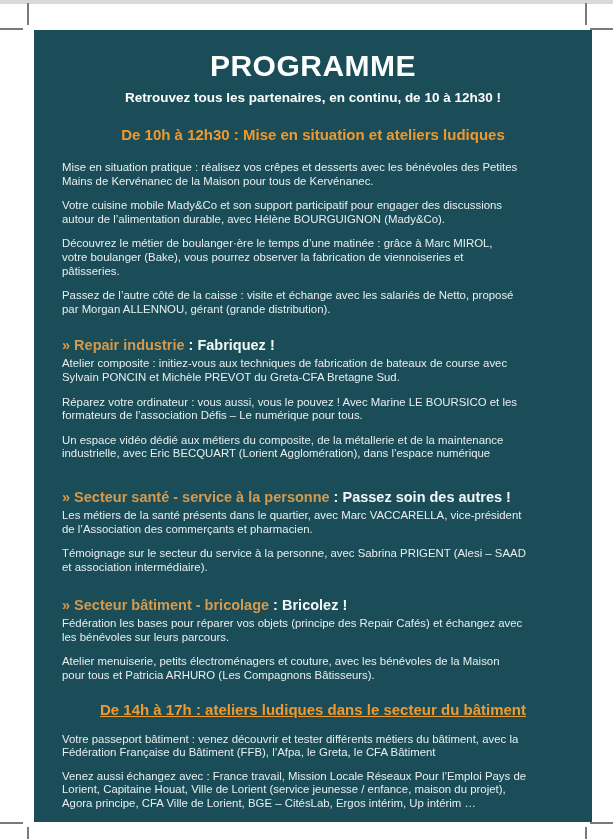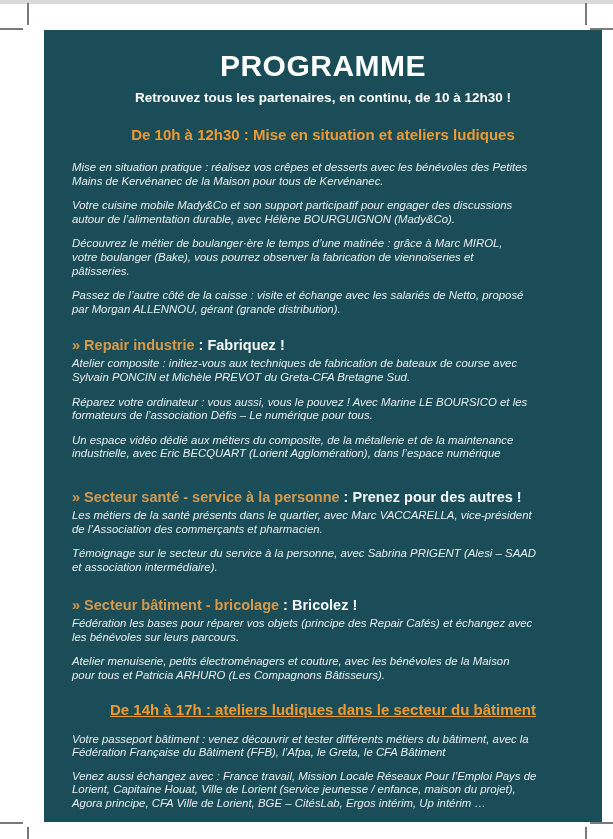--- a/index.html
+++ b/index.html
@@ -5,21 +5,21 @@
   html,body{margin:0;padding:0;}
   body{
     width:613px;height:839px;position:relative;background:#ffffff;overflow:hidden;
     font-family:"Liberation Sans","DejaVu Sans",sans-serif;
   }
   .top-strip{position:absolute;left:0;top:0;width:613px;height:4px;background:var(--top_strip,#d9d9d9);}
   .crop{position:absolute;background:var(--crop_gray,#7a7a7a);}
   .crop.v{width:2px;}
   .crop.h{height:2px;}
   .card{
-    position:absolute;left:44px;top:30px;width:558px;height:792px;
+    position:absolute;left:34px;top:30px;width:558px;height:792px;
     background:var(--card_bg,#1a4d57);box-sizing:border-box;padding:0 28px;
     color:var(--body_text,#e8eef0);
   }
   .title{
     margin:19px 0 0;text-align:center;color:var(--title_white,#fdfefe);
     font-size:30px;font-weight:800;letter-spacing:0.5px;
   }
   .subtitle{
     margin:7px 0 0;text-align:center;color:var(--title_white,#fdfefe);
     font-size:13.5px;font-weight:700;
@@ -28,21 +28,21 @@
     margin:0;text-align:center;color:var(--heading_orange,#ef9a30);
     font-size:15px;font-weight:800;
   }
   .heading-morning{margin-top:21px;}
   .heading-afternoon{margin-top:18px;text-decoration:underline;}
   .sector-header{margin:0;font-size:14.5px;font-weight:700;white-space:pre;}
   .sector-label{color:var(--section_orange,#d69a4e);}
   .sector-sep,.sector-tagline{color:#f3f7f7;}
   .para{
     margin:11px 0 0;font-size:11.4px;line-height:13.6px;
-    color:var(--body_text,#e8eef0);white-space:pre;font-weight:400;font-style:italic;
+    color:var(--body_text,#e8eef0);white-space:pre;font-weight:400;
   }
   .sector-header + .para{margin-top:4px;}
 </style>
 </head>
 <body style="--card_bg: #1a4d57; --heading_orange: #ef9a30; --section_orange: #d69a4e; --body_text: #e8eef0; --title_white: #fdfefe; --crop_gray: #7a7a7a; --top_strip: #d9d9d9;">
 
 <div class="top-strip"></div>
 
 <div class="crop v" style="left:27px;top:3px;height:22px;"></div>
 <div class="crop h" style="left:0;top:28px;width:23px;"></div>
@@ -76,21 +76,21 @@
     <h3 class="sector-header"><span class="sector-label">» Repair industrie</span><span class="sector-sep"> : </span><span class="sector-tagline">Fabriquez !</span></h3>
     <p class="para">Atelier composite : initiez-vous aux techniques de fabrication de bateaux de course avec
 Sylvain PONCIN et Michèle PREVOT du Greta-CFA Bretagne Sud.</p>
     <p class="para">Réparez votre ordinateur : vous aussi, vous le pouvez ! Avec Marine LE BOURSICO et les
 formateurs de l’association Défis – Le numérique pour tous.</p>
     <p class="para">Un espace vidéo dédié aux métiers du composite, de la métallerie et de la maintenance
 industrielle, avec Eric BECQUART (Lorient Agglomération), dans l’espace numérique</p>
   </section>
 
   <section class="sector" style="margin-top:28px;">
-    <h3 class="sector-header"><span class="sector-label">» Secteur santé - service à la personne</span><span class="sector-sep"> : </span><span class="sector-tagline">Prenez pour des autres !</span></h3>
+    <h3 class="sector-header"><span class="sector-label">» Secteur santé - service à la personne</span><span class="sector-sep"> : </span><span class="sector-tagline">Passez soin des autres !</span></h3>
     <p class="para">Les métiers de la santé présents dans le quartier, avec Marc VACCARELLA, vice-président
 de l’Association des commerçants et pharmacien.</p>
     <p class="para">Témoignage sur le secteur du service à la personne, avec Sabrina PRIGENT (Alesi – SAAD
 et association intermédiaire).</p>
   </section>
 
   <section class="sector" style="margin-top:23px;">
     <h3 class="sector-header"><span class="sector-label">» Secteur bâtiment - bricolage</span><span class="sector-sep"> : </span><span class="sector-tagline">Bricolez !</span></h3>
     <p class="para">Fédération les bases pour réparer vos objets (principe des Repair Cafés) et échangez avec
 les bénévoles sur leurs parcours.</p>

